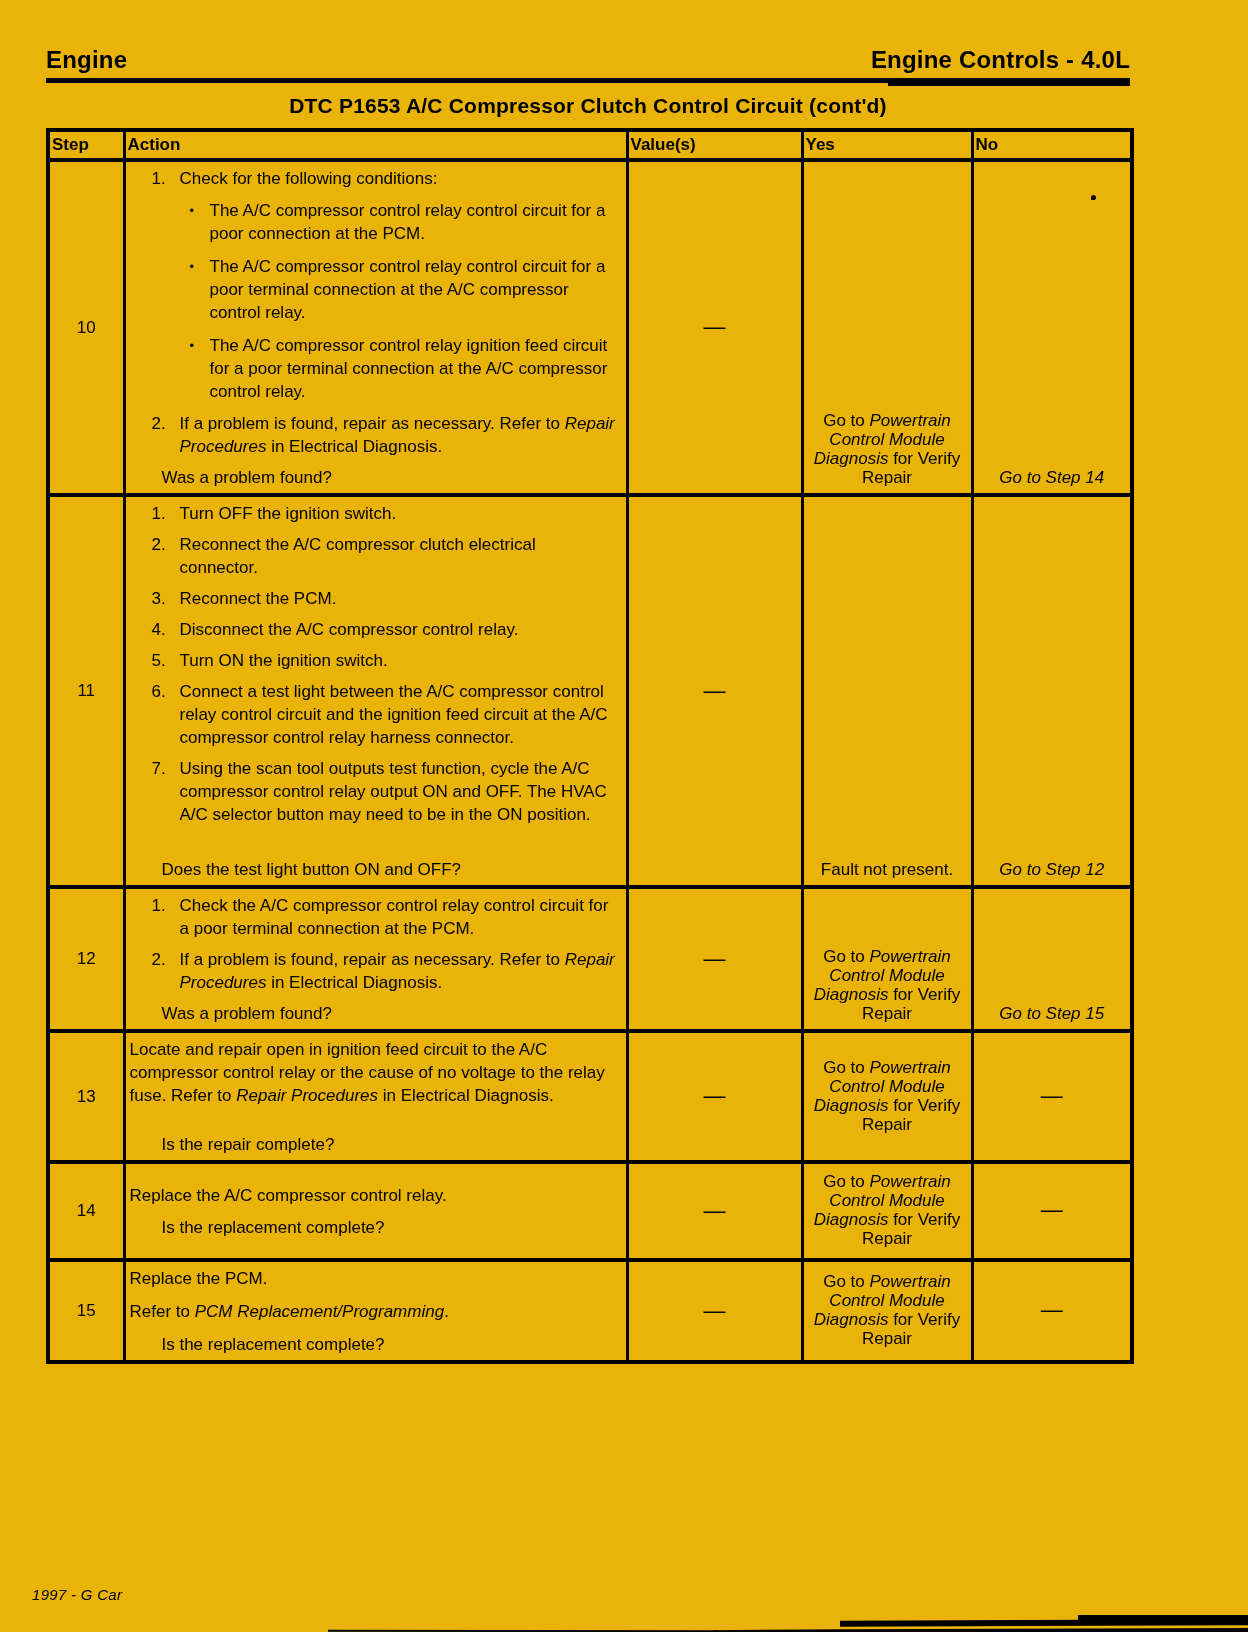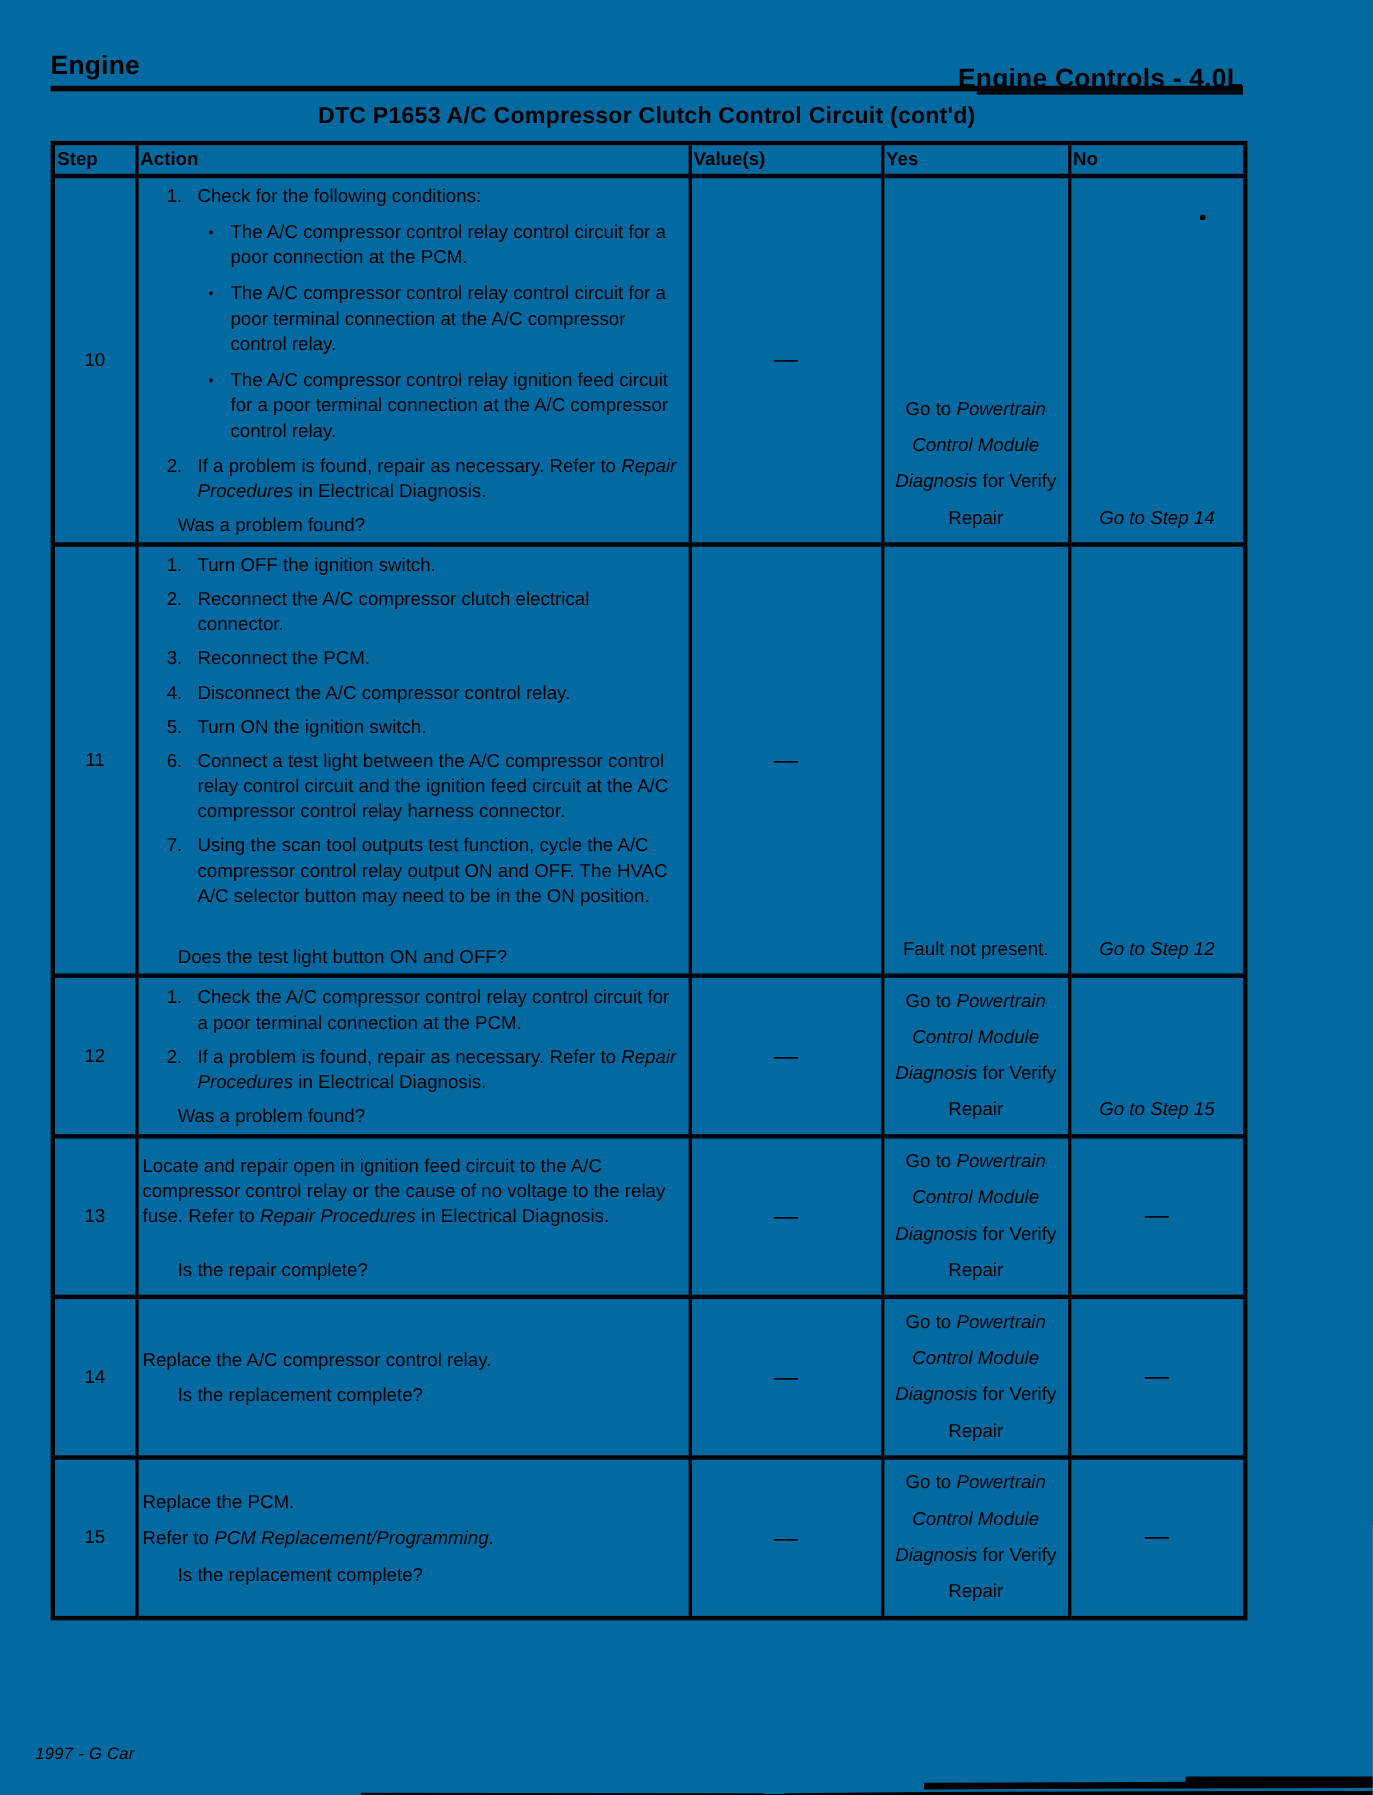--- a/index.html
+++ b/index.html
@@ -1,32 +1,32 @@
 <!DOCTYPE html>
 <html><head>
 <meta charset="utf-8">
 <title>Service Manual Page</title>
 <style>
   * { margin:0; padding:0; box-sizing:border-box; }
   html,body { background:#888; }
   .page {
     position:relative;
     width:1248px; height:1632px;
-    background:#0369a1;
+    background:#eab308;
     color:#000;
     font-family:"Liberation Sans", sans-serif;
     overflow:hidden;
     margin:0 auto;
   }
   .it { font-style:italic; }
 
   
   .running-header { position:absolute; left:46px; top:46px; width:1084px; height:30px; }
   .hdr-left  { position:absolute; left:0; top:0; font-size:24px; font-weight:700; letter-spacing:0.2px; }
-  .hdr-right { position:absolute; right:0; top:12px; font-size:24px; font-weight:700; letter-spacing:0.2px; }
+  .hdr-right { position:absolute; right:0; top:0; font-size:24px; font-weight:700; letter-spacing:0.2px; }
   .hdr-rule  { position:absolute; left:46px; top:78px; width:1084px; height:5px; background:#000; }
   .hdr-rule-right { position:absolute; left:888px; top:83px; width:242px; height:3px; background:#000; }
 
   
   .doc-title {
     position:absolute; left:46px; top:94px; width:1084px;
     text-align:center; font-size:21px; font-weight:700; letter-spacing:0.2px;
   }
 
   
@@ -47,21 +47,21 @@
   tr.r10 { height:319px; }
   tr.r11 { height:392px; }
   tr.r12 { height:131px; }
   tr.r13 { height:131px; }
   tr.r14 { height:98px; }
   tr.r15 { height:102px; }
 
   .c-step  { text-align:center; font-size:17px; }
   .c-action{ vertical-align:top; padding:5px 8px 4px 4px; line-height:23px; }
   .c-value { text-align:center; }
-  .c-yes, .c-no { text-align:center; line-height:33px; padding:4px 10px 6px 10px; }
+  .c-yes, .c-no { text-align:center; line-height:19px; padding:4px 10px 6px 10px; }
 
   
   tr.r10 .c-yes, tr.r11 .c-yes, tr.r12 .c-yes,
   tr.r10 .c-no,  tr.r11 .c-no,  tr.r12 .c-no { vertical-align:bottom; }
 
   .action-wrap { display:flex; flex-direction:column; }
   tr.r10 .action-wrap { min-height:306px; }
   tr.r11 .action-wrap { min-height:379px; }
   tr.r12 .action-wrap { min-height:118px; }
   tr.r13 .action-wrap { min-height:118px; }

